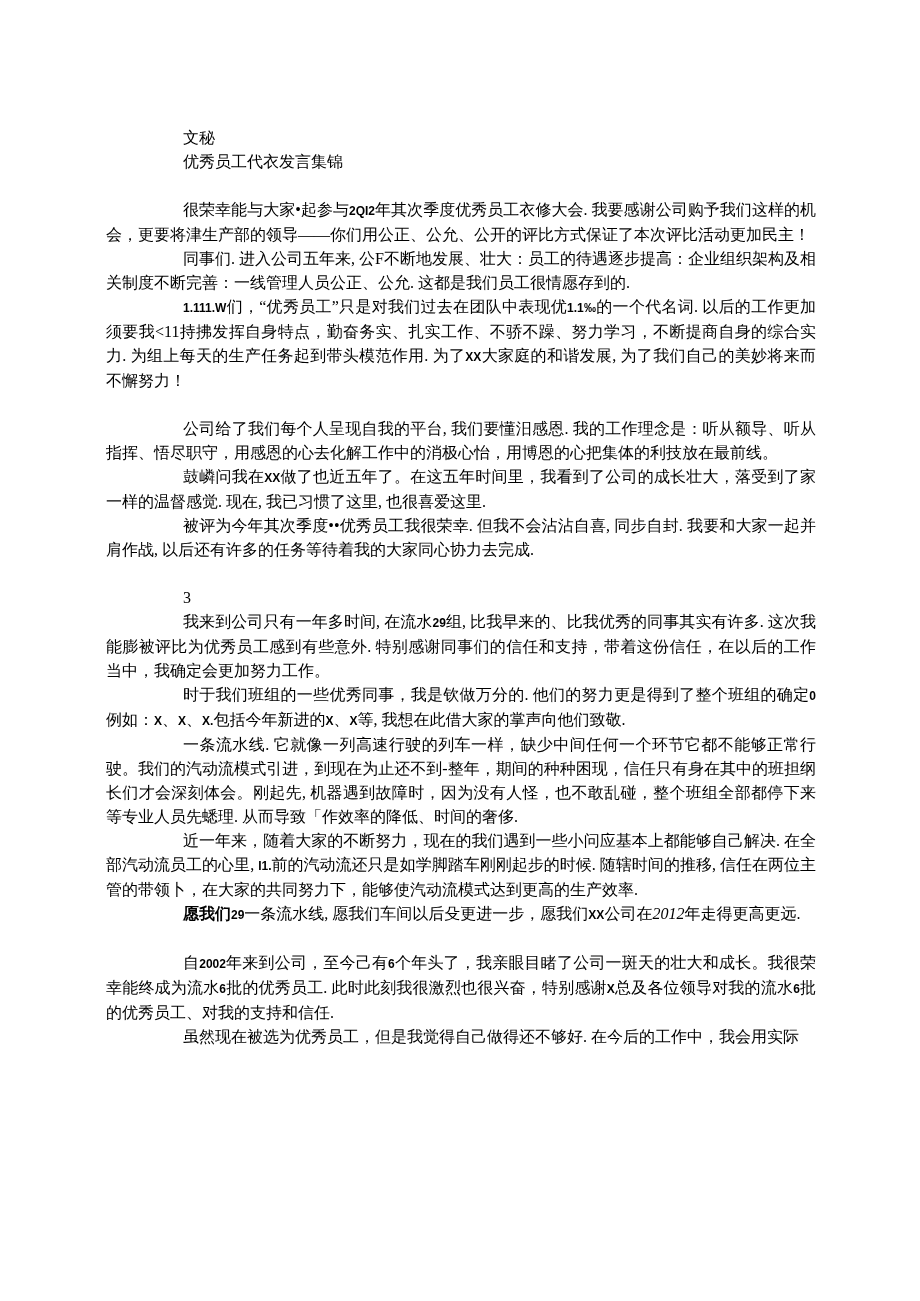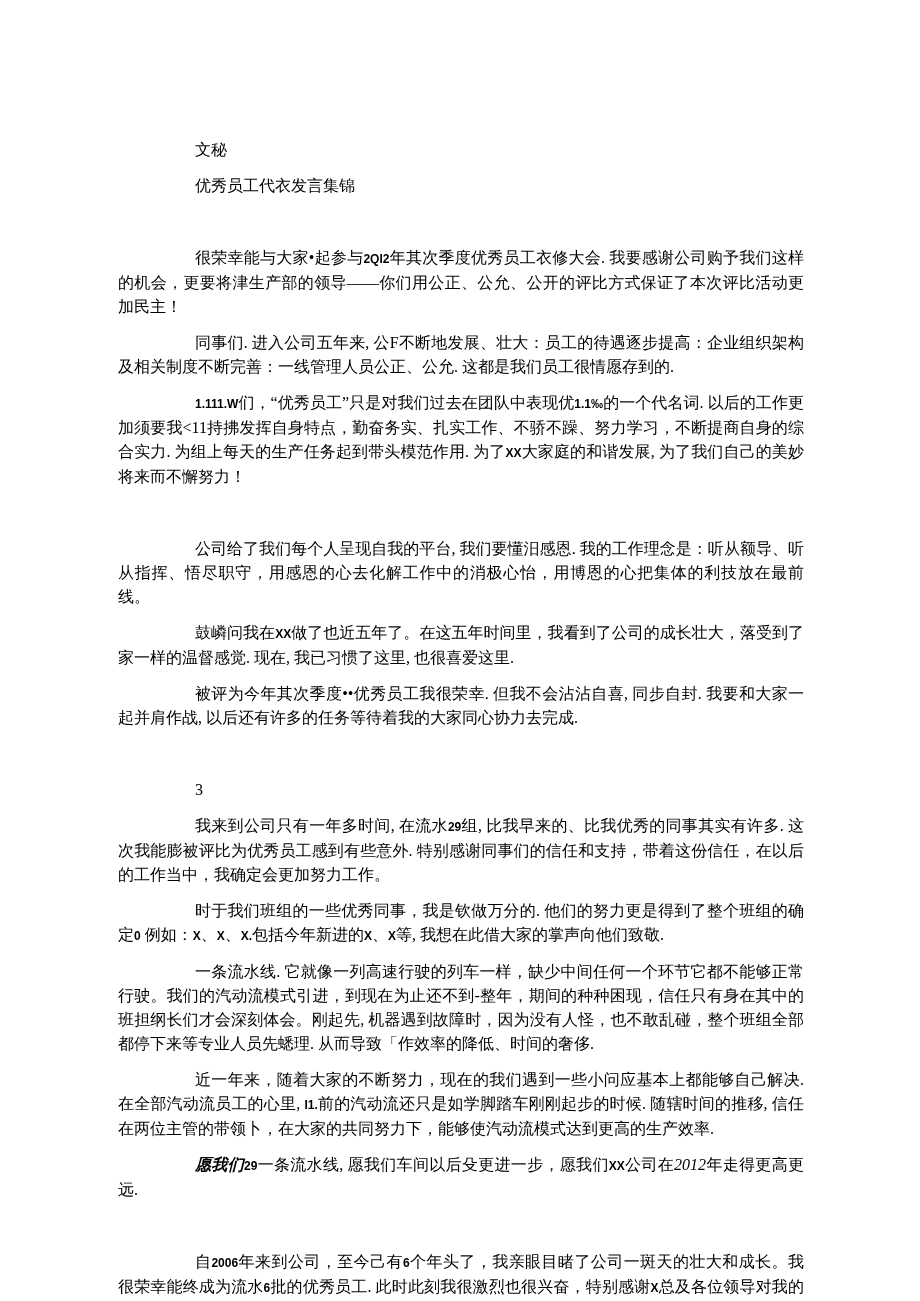--- a/index.html
+++ b/index.html
@@ -15,40 +15,39 @@
     color: #000000;
   }
   .page {
     box-sizing: border-box;
     width: 920px;
     height: 1301px;
     padding: 126px 104px 0 106px;
     background: #ffffff;
   }
   p.para {
-    margin: 12px;
+    margin: 0;
     font-size: 16px;
     line-height: 24px;
     text-align: justify;
     text-indent: 77px;
     word-break: break-all;
     letter-spacing: 0;
   }
   p.blank {
     margin: 0;
     height: 24px;
   }
   span.b {
     font-family: "Liberation Sans", "DejaVu Sans", sans-serif;
     font-weight: bold;
     font-size: 12px;
   }
   span.bi {
     font-weight: bold;
-    font-style: italic;
   }
   span.i {
     font-style: italic;
   }
 </style>
 </head>
 <body>
 
 <div class="page">
   <main id="doc-body">
@@ -63,15 +62,16 @@
       <p class="para"><span>鼓嶙问我在</span><span class="b">XX</span><span>做了也近五年了。在这五年时间里，我看到了公司的成长壮大，落受到了家一样的温督感觉. 现在, 我已习惯了这里, 也很喜爱这里.</span></p>
       <p class="para"><span>被评为今年其次季度••优秀员工我很荣幸. 但我不会沾沾自喜, 同步自封. 我要和大家一起并肩作战, 以后还有许多的任务等待着我的大家同心协力去完成.</span></p>
       <p class="blank"></p>
       <p class="para"><span>3</span></p>
       <p class="para"><span>我来到公司只有一年多时间, 在流水</span><span class="b">29</span><span>组, 比我早来的、比我优秀的同事其实有许多. 这次我能膨被评比为优秀员工感到有些意外. 特别感谢同事们的信任和支持，带着这份信任，在以后的工作当中，我确定会更加努力工作。</span></p>
       <p class="para"><span>时于我们班组的一些优秀同事，我是钦做万分的. 他们的努力更是得到了整个班组的确定</span><span class="b">0</span><span> 例如：</span><span class="b">X</span><span>、</span><span class="b">X</span><span>、</span><span class="b">X.</span><span>包括今年新进的</span><span class="b">X</span><span>、</span><span class="b">X</span><span>等, 我想在此借大家的掌声向他们致敬.</span></p>
       <p class="para"><span>一条流水线. 它就像一列高速行驶的列车一样，缺少中间任何一个环节它都不能够正常行驶。我们的汽动流模式引进，到现在为止还不到-整年，期间的种种困现，信任只有身在其中的班担纲长们才会深刻体会。刚起先, 机器遇到故障时，因为没有人怪，也不敢乱碰，整个班组全部都停下来等专业人员先蟋理. 从而导致「作效率的降低、时间的奢侈.</span></p>
       <p class="para"><span>近一年来，随着大家的不断努力，现在的我们遇到一些小问应基本上都能够自己解决. 在全部汽动流员工的心里, </span><span class="b">I1.</span><span>前的汽动流还只是如学脚踏车刚刚起步的时候. 随辖时间的推移, 信任在两位主管的带领卜，在大家的共同努力下，能够使汽动流模式达到更高的生产效率.</span></p>
       <p class="para"><span class="bi">愿我们</span><span class="b">29</span><span>一条流水线, 愿我们车间以后殳更进一步，愿我们</span><span class="b">XX</span><span>公司在</span><span class="i">2012</span><span>年走得更高更远.</span></p>
       <p class="blank"></p>
-      <p class="para"><span>自</span><span class="b">2006</span><span>年来到公司，至今己有</span><span class="b">6</span><span>个年头了，我亲眼目睹了公司一斑天的壮大和成长。我很荣幸能终成为流水</span><span class="b">6</span><span>批的优秀员工. 此时此刻我很激烈也很兴奋，特别感谢</span><span class="b">X</span><span>总及各位领导对我的流水</span><span class="b">6</span><span>批的优秀员工、对我的支持和信任.</span></p>
+      <p class="para"><span>自</span><span class="b">2002</span><span>年来到公司，至今己有</span><span class="b">6</span><span>个年头了，我亲眼目睹了公司一斑天的壮大和成长。我很荣幸能终成为流水</span><span class="b">6</span><span>批的优秀员工. 此时此刻我很激烈也很兴奋，特别感谢</span><span class="b">X</span><span>总及各位领导对我的流水</span><span class="b">6</span><span>批的优秀员工、对我的支持和信任.</span></p>
+      <p class="para"><span>虽然现在被选为优秀员工，但是我觉得自己做得还不够好. 在今后的工作中，我会用实际</span></p>
     </main>
 </div>
 
 </body></html>

